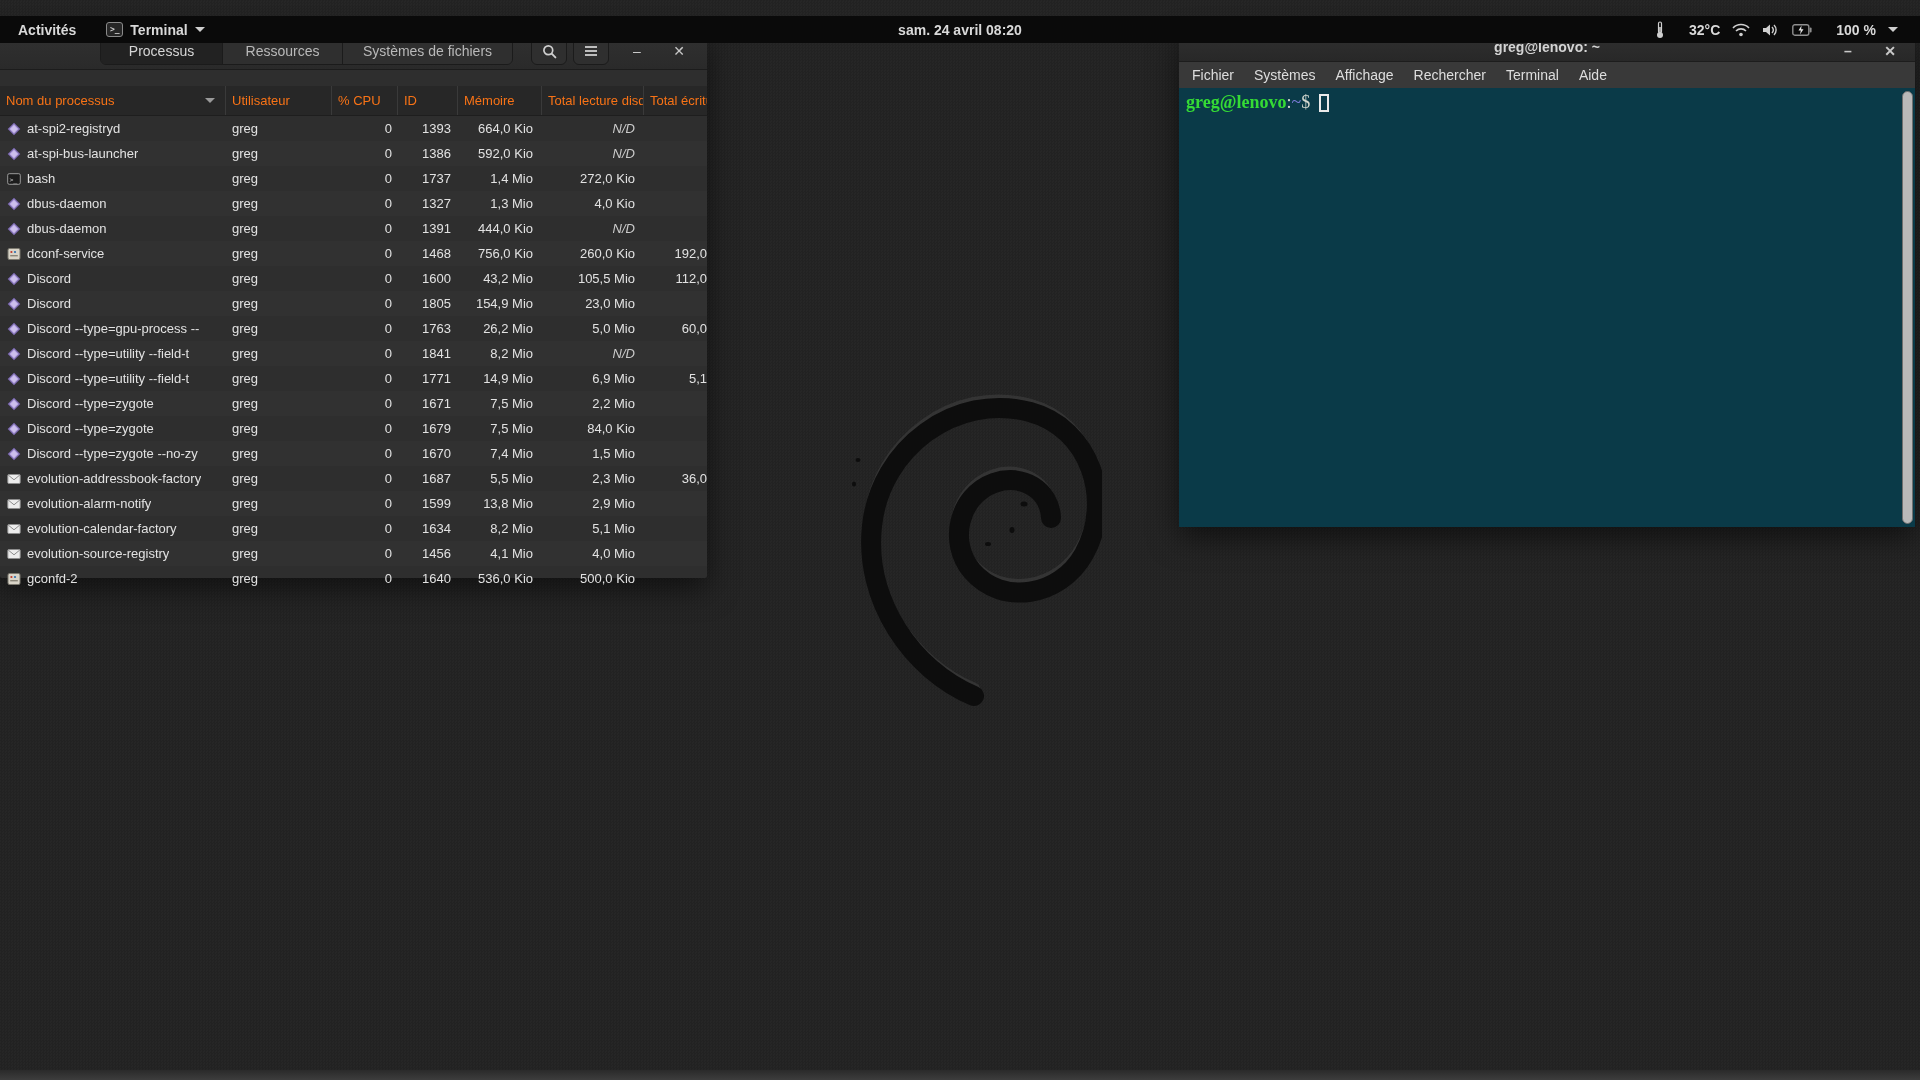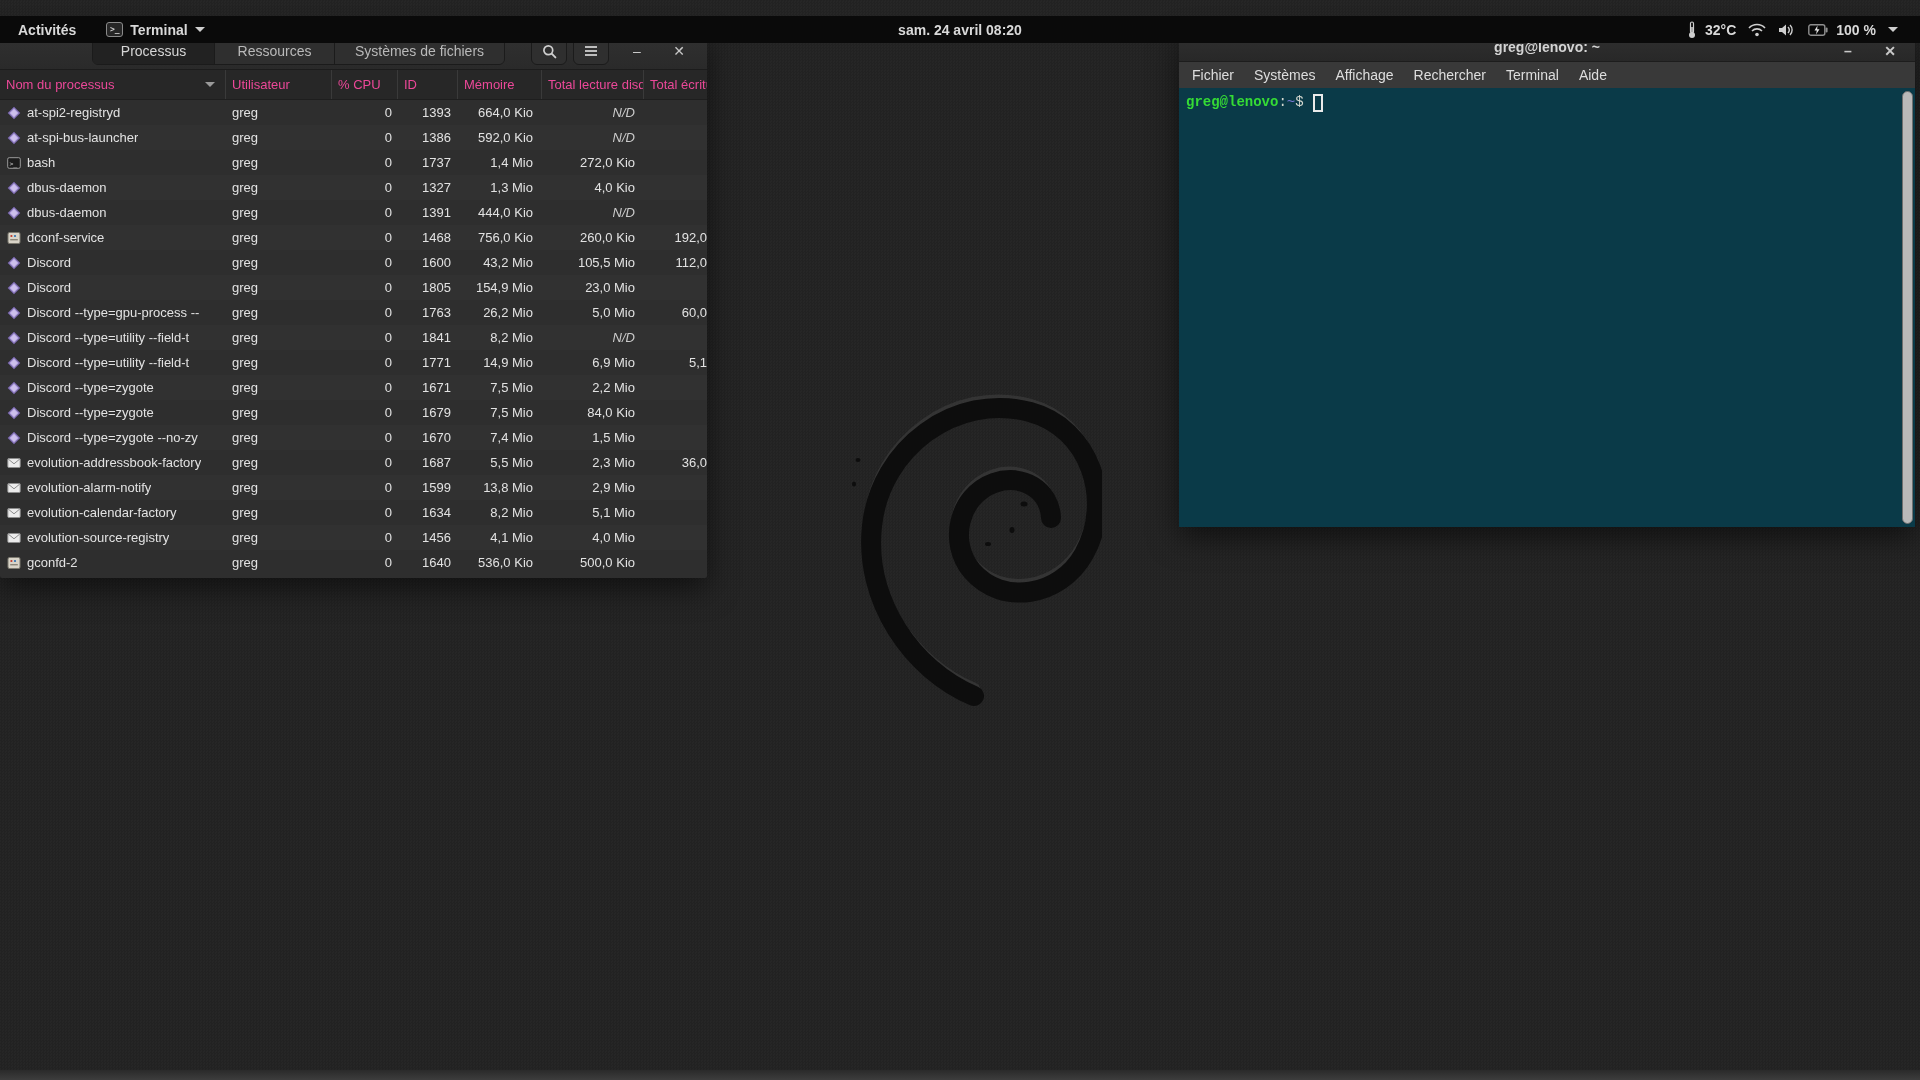--- a/index.html
+++ b/index.html
@@ -34,50 +34,50 @@
   .tb-term-ico {
     width:17px; height:15px; background:#262626; border:1px solid #8a8a8a; border-radius:3px;
     display:flex; align-items:center; justify-content:center;
     font-family:"DejaVu Sans Mono", monospace; font-size:8px; font-weight:bold; color:#cfcfcf; line-height:1;
   }
   .caret-down { width:0; height:0; border-left:5px solid transparent; border-right:5px solid transparent; border-top:5px solid #cfcfcf; display:inline-block; }
   .tb-clock { position:absolute; left:0; right:0; text-align:center; pointer-events:none; }
   .tb-clock span { pointer-events:auto; }
   .tb-right { margin-left:auto; display:flex; align-items:center; gap:12px; padding-right:22px; height:100%; }
   .tb-right svg { display:block; }
-  .tb-status { display:flex; align-items:center; gap:8px; }
+  .tb-status { display:flex; align-items:center; gap:24px; }
 
   
   .window { position:absolute; box-shadow:0 10px 30px rgba(0,0,0,.55); border-radius:8px 8px 2px 2px; }
 
   
   .sysmon { left:0; top:32px; width:707px; height:546px; background:#2e2e2e; border-radius:0 8px 2px 2px; }
   .sm-headerbar {
     height:38px; background:linear-gradient(#313131,#2a2a2a);
     border-bottom:1px solid #1c1c1c; border-radius:0 8px 0 0;
     display:flex; align-items:center; position:relative;
   }
-  .sm-tabs { position:absolute; left:92px; top:5px; height:28px; display:flex; border:1px solid #1b1b1b; border-radius:6px; overflow:hidden; }
+  .sm-tabs { position:absolute; left:100px; top:5px; height:28px; display:flex; border:1px solid #1b1b1b; border-radius:6px; overflow:hidden; }
   .sm-tab {
     display:flex; align-items:center; justify-content:center;
     font-size:14px; color:#b9b9b9; background:#2f2f2f; border-right:1px solid #1b1b1b; cursor:default;
   }
   .sm-tab:last-child { border-right:none; }
   .sm-tab.active { background:#222222; color:#d6d6d6; }
   .sm-btn {
     position:absolute; top:5px; width:36px; height:28px; border:1px solid #1b1b1b; border-radius:6px;
     background:#2f2f2f; display:flex; align-items:center; justify-content:center; color:#cfcfcf;
   }
   .sm-search { left:531px; }
   .sm-menu  { left:573px; font-size:15px; letter-spacing:0; }
   .wc { position:absolute; top:0; height:38px; width:30px; display:flex; align-items:center; justify-content:center; color:#c9c9c9; font-size:14px; }
   .sm-min { left:622px; } .sm-close { left:664px; }
   .term-min { right:52px; } .term-close { right:10px; }
 
-  .sm-thead { display:flex; height:30px; background:#272727; border-bottom:1px solid #1e1e1e; color:#ec4899; font-size:13px; }
+  .sm-thead { display:flex; height:30px; background:#272727; border-bottom:1px solid #1e1e1e; color:#f97316; font-size:13px;margin-top:16px; }
   .sm-th { display:flex; align-items:center; padding:0 6px; border-right:1px solid #3a3a3a; overflow:hidden; white-space:nowrap; }
   .sm-th:last-child { border-right:none; }
   .sort-arrow { margin-left:auto; margin-right:4px; width:0; height:0; border-left:5px solid transparent; border-right:5px solid transparent; border-top:5px solid #9a9a9a; }
 
   .sm-rows { height:477px; overflow:hidden; font-size:13px; color:#e2e2e2; }
   .sm-row { display:flex; height:25px; align-items:center; }
   .sm-row:nth-child(even) { background:#313131; }
   .sm-cell { padding:0 6px; white-space:nowrap; overflow:hidden; }
   .c-name  { width:226px; display:flex; align-items:center; gap:5px; }
   .c-user  { width:106px; }
@@ -93,21 +93,21 @@
   
   .terminal { left:1179px; top:32px; width:736px; height:495px; background:#2b2b2b; }
   .t-titlebar {
     height:30px; background:linear-gradient(#303030,#282828); border-radius:8px 8px 0 0;
     display:flex; align-items:center; justify-content:center; position:relative;
     color:#d4d4d4; font-size:14px; font-weight:bold; border-bottom:1px solid #1d1d1d;
   }
   .t-menubar { height:26px; background:#393939; display:flex; align-items:center; gap:2px; padding-left:4px; font-size:14px; color:#dedede; }
   .t-menu-item { padding:3px 9px; border-radius:3px; }
   .t-body { position:relative; height:439px; overflow:hidden; }
-  .t-screen { position:absolute; inset:0; padding:5px 0 0 7px; font-family:Liberation Mono, monospace; font-size:14px; line-height:19px; }
+  .t-screen { position:absolute; inset:0; padding:5px 0 0 7px; font-family:Liberation Serif, serif; font-size:18px; line-height:19px; }
   .prompt { display:flex; align-items:center; white-space:pre; }
   .cursor-box { display:inline-block; width:10px; height:18px; border:2px solid #eaeaea; margin-left:9px; }
   .t-scrollbar { position:absolute; right:2px; top:3px; bottom:3px; width:11px; border-radius:6px; background:#b9b9b9; border:1px solid #6f6f6f; }
 </style>
 </head>
 <body>
 
 <div class="desktop">
 
   <svg class="swirl" width="264" height="330" viewBox="0 0 264 330">

